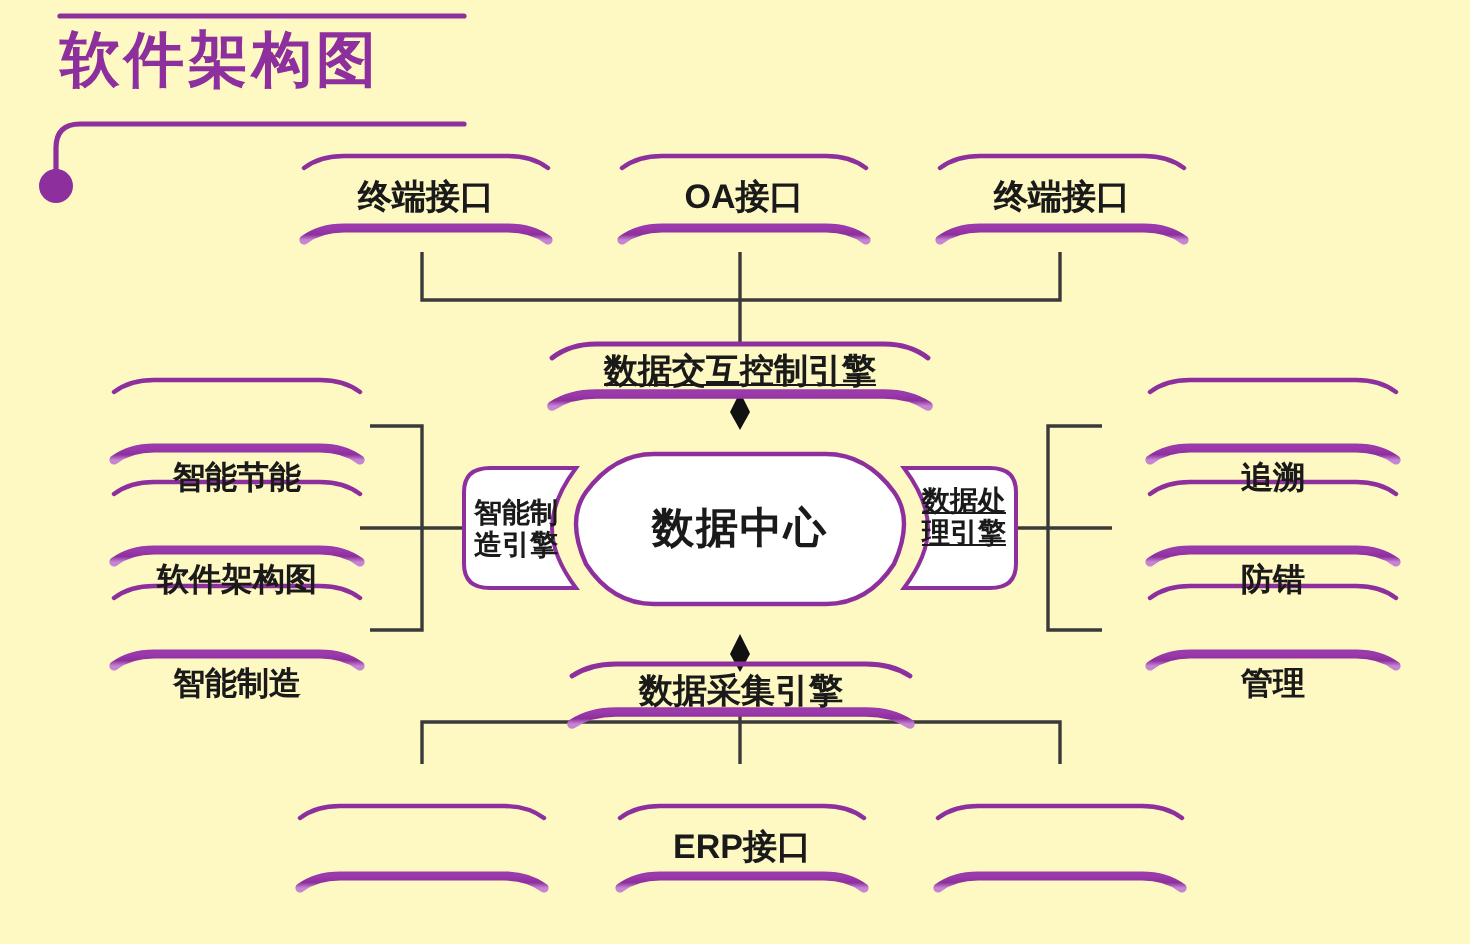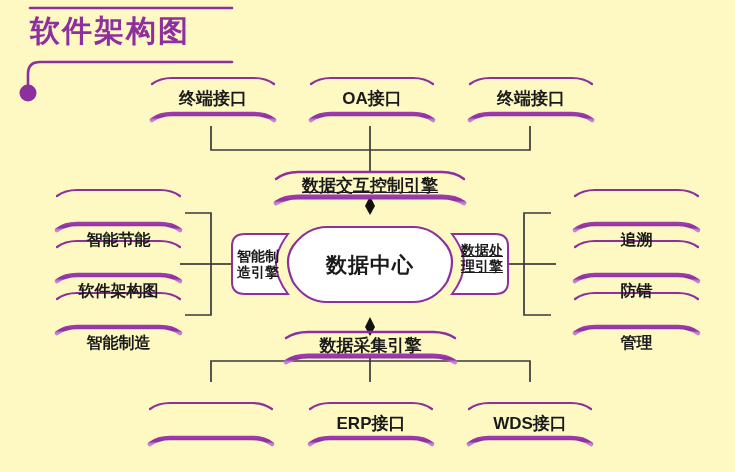--- a/index.html
+++ b/index.html
@@ -210,21 +210,20 @@
   <div class="node-label lbl-side" style="left:57px;top:243px;width:123px;height:36px;">软件架构图</div>
   <div class="node-label lbl-side" style="left:57px;top:295px;width:123px;height:36px;">智能制造</div>
 
   <div class="node-label lbl-side" style="left:575px;top:192px;width:123px;height:36px;">追溯</div>
   <div class="node-label lbl-side" style="left:575px;top:243px;width:123px;height:36px;text-align:right;">防错</div>
   <div class="node-label lbl-side" style="left:575px;top:295px;width:123px;height:36px;">管理</div>
 
   <div class="node-label lbl-engine-mid" style="left:286px;top:332px;width:169px;height:28px;">数据采集引擎</div>
 
   <div class="node-label lbl-iface" style="left:310px;top:405px;width:122px;height:38px;">ERP接口</div>
-  <div class="node-label lbl-iface" style="left:469px;top:405px;width:122px;height:38px;">WDS接口</div>
 
   <div class="hit" style="left:152px;top:78px;width:122px;height:44px;"></div>
   <div class="hit" style="left:311px;top:78px;width:122px;height:44px;"></div>
   <div class="hit" style="left:470px;top:78px;width:122px;height:44px;"></div>
   <div class="hit" style="left:276px;top:170px;width:188px;height:35px;"></div>
   <div class="hit" style="left:283px;top:227px;width:174px;height:77px;"></div>
   <div class="hit" style="left:232px;top:234px;width:56px;height:60px;"></div>
   <div class="hit" style="left:452px;top:234px;width:56px;height:60px;"></div>
   <div class="hit" style="left:57px;top:190px;width:123px;height:42px;"></div>
   <div class="hit" style="left:57px;top:241px;width:123px;height:42px;"></div>

